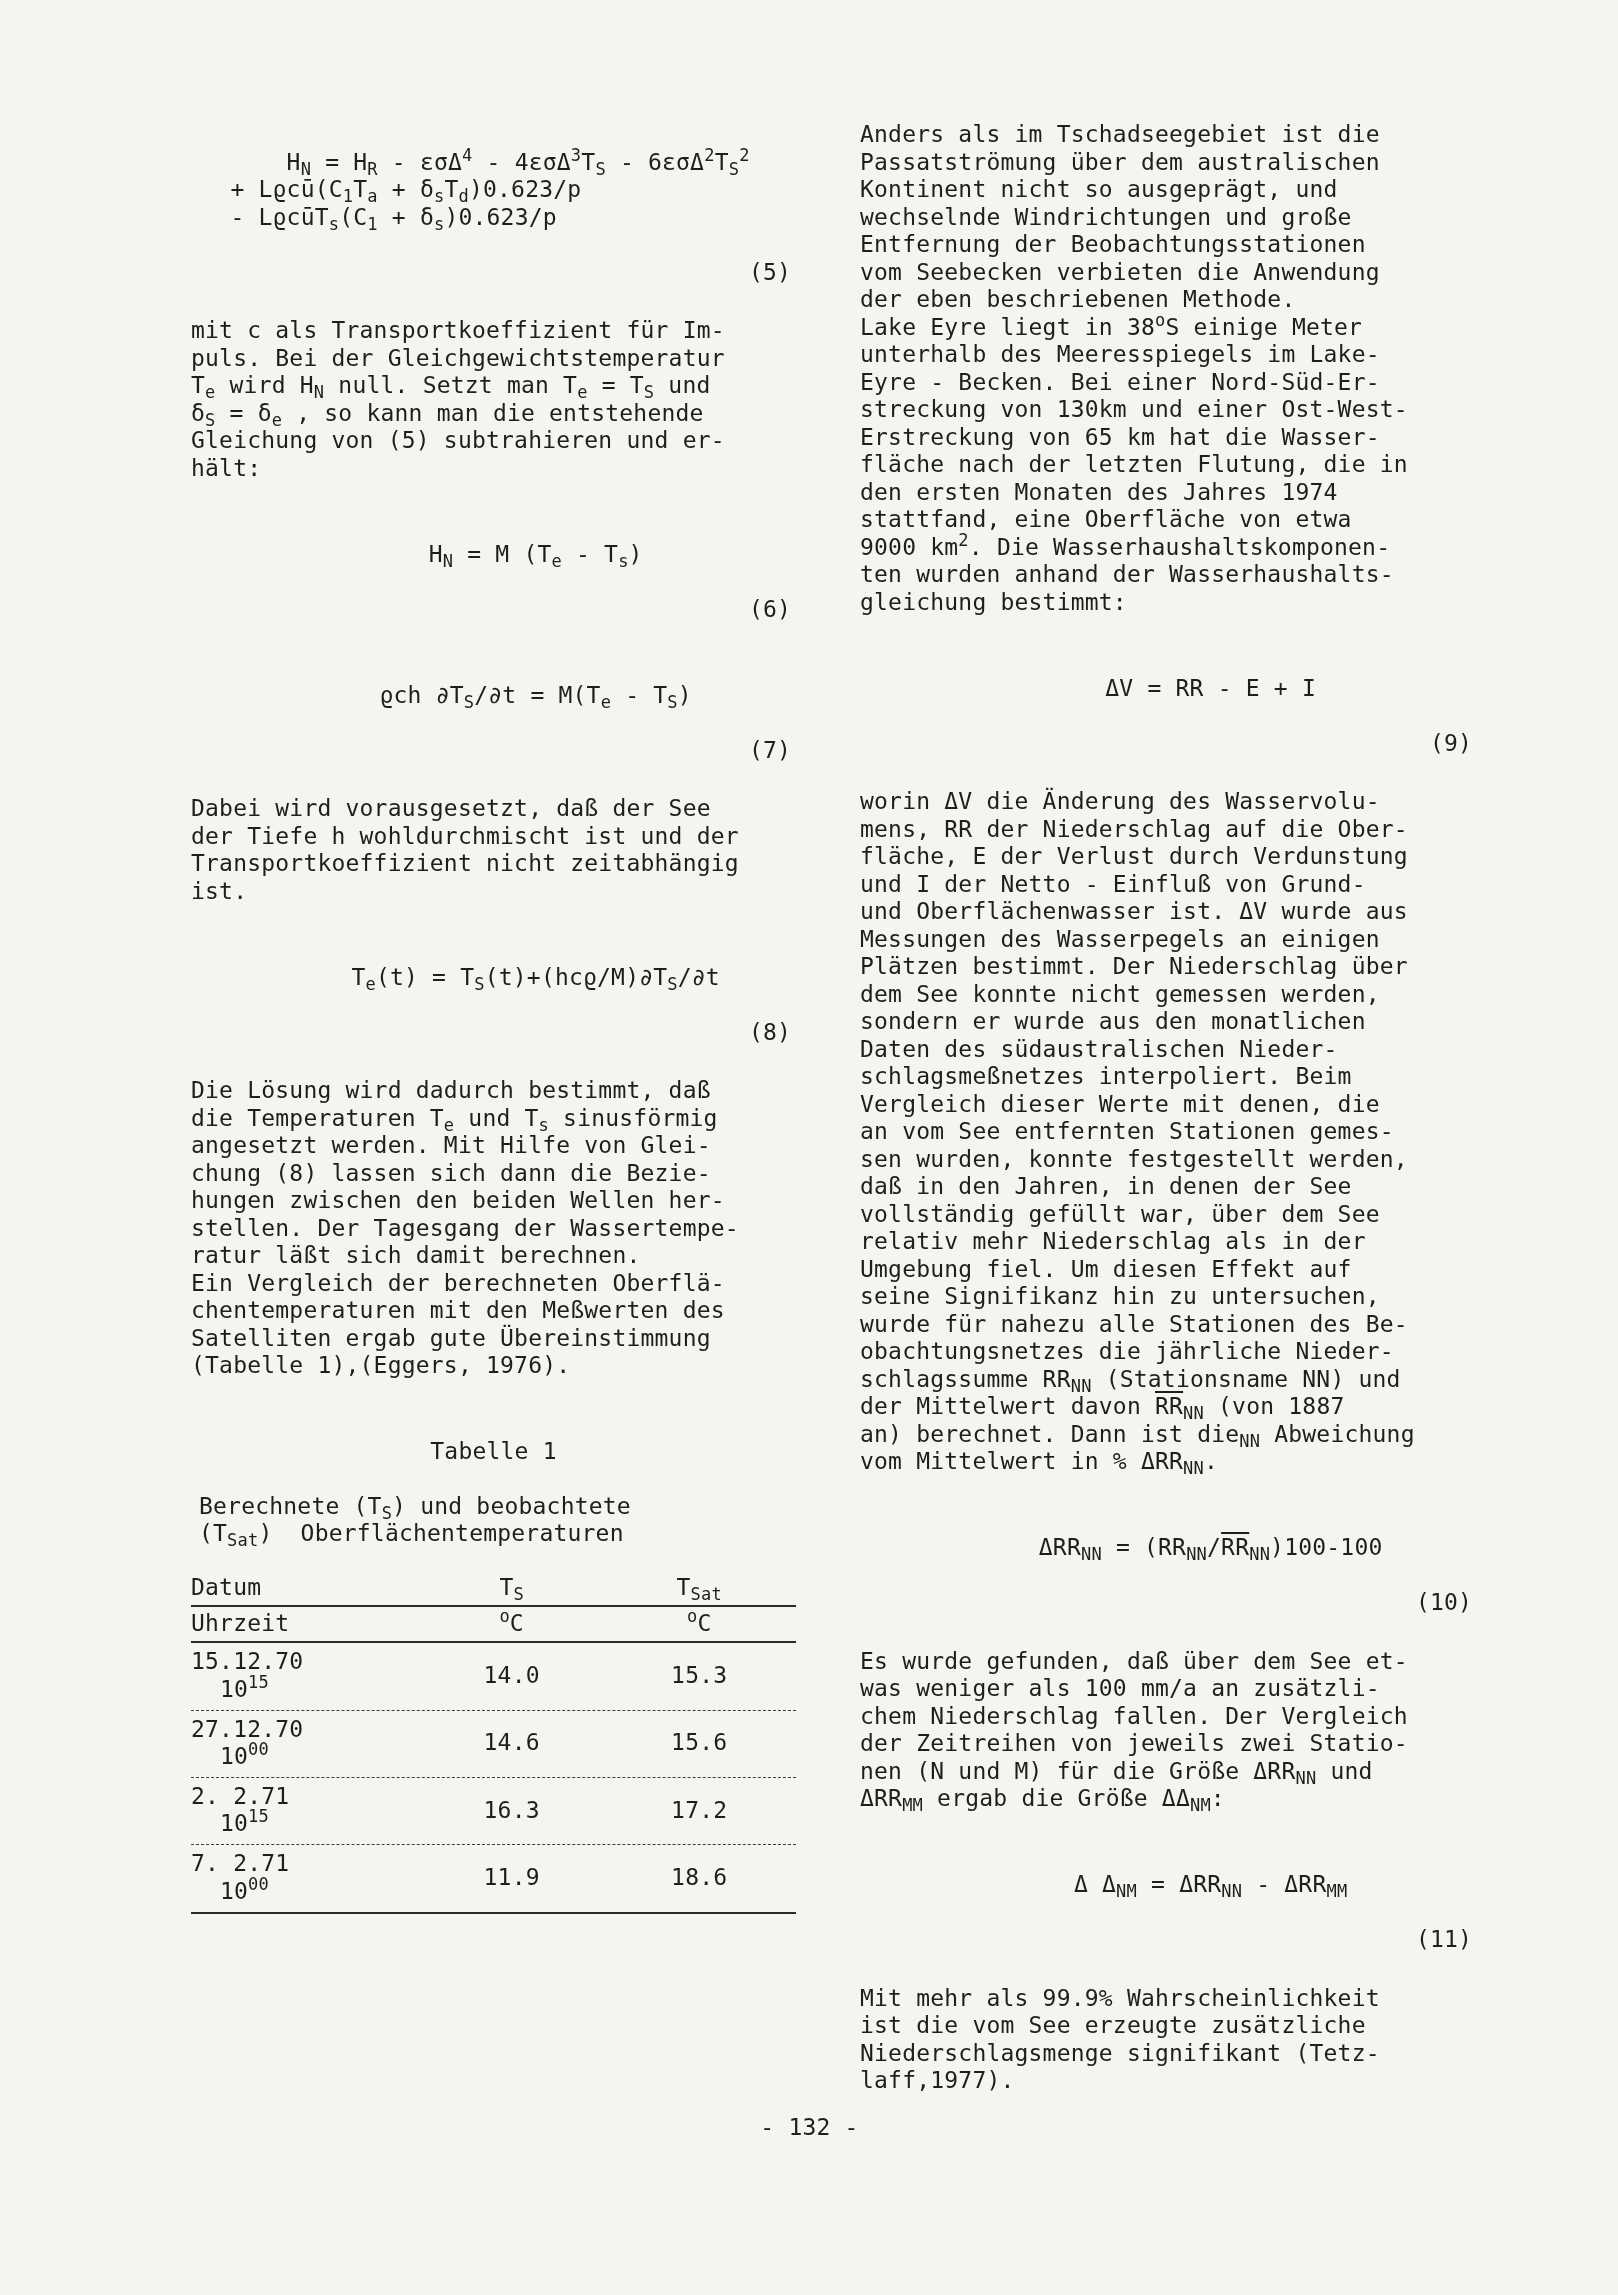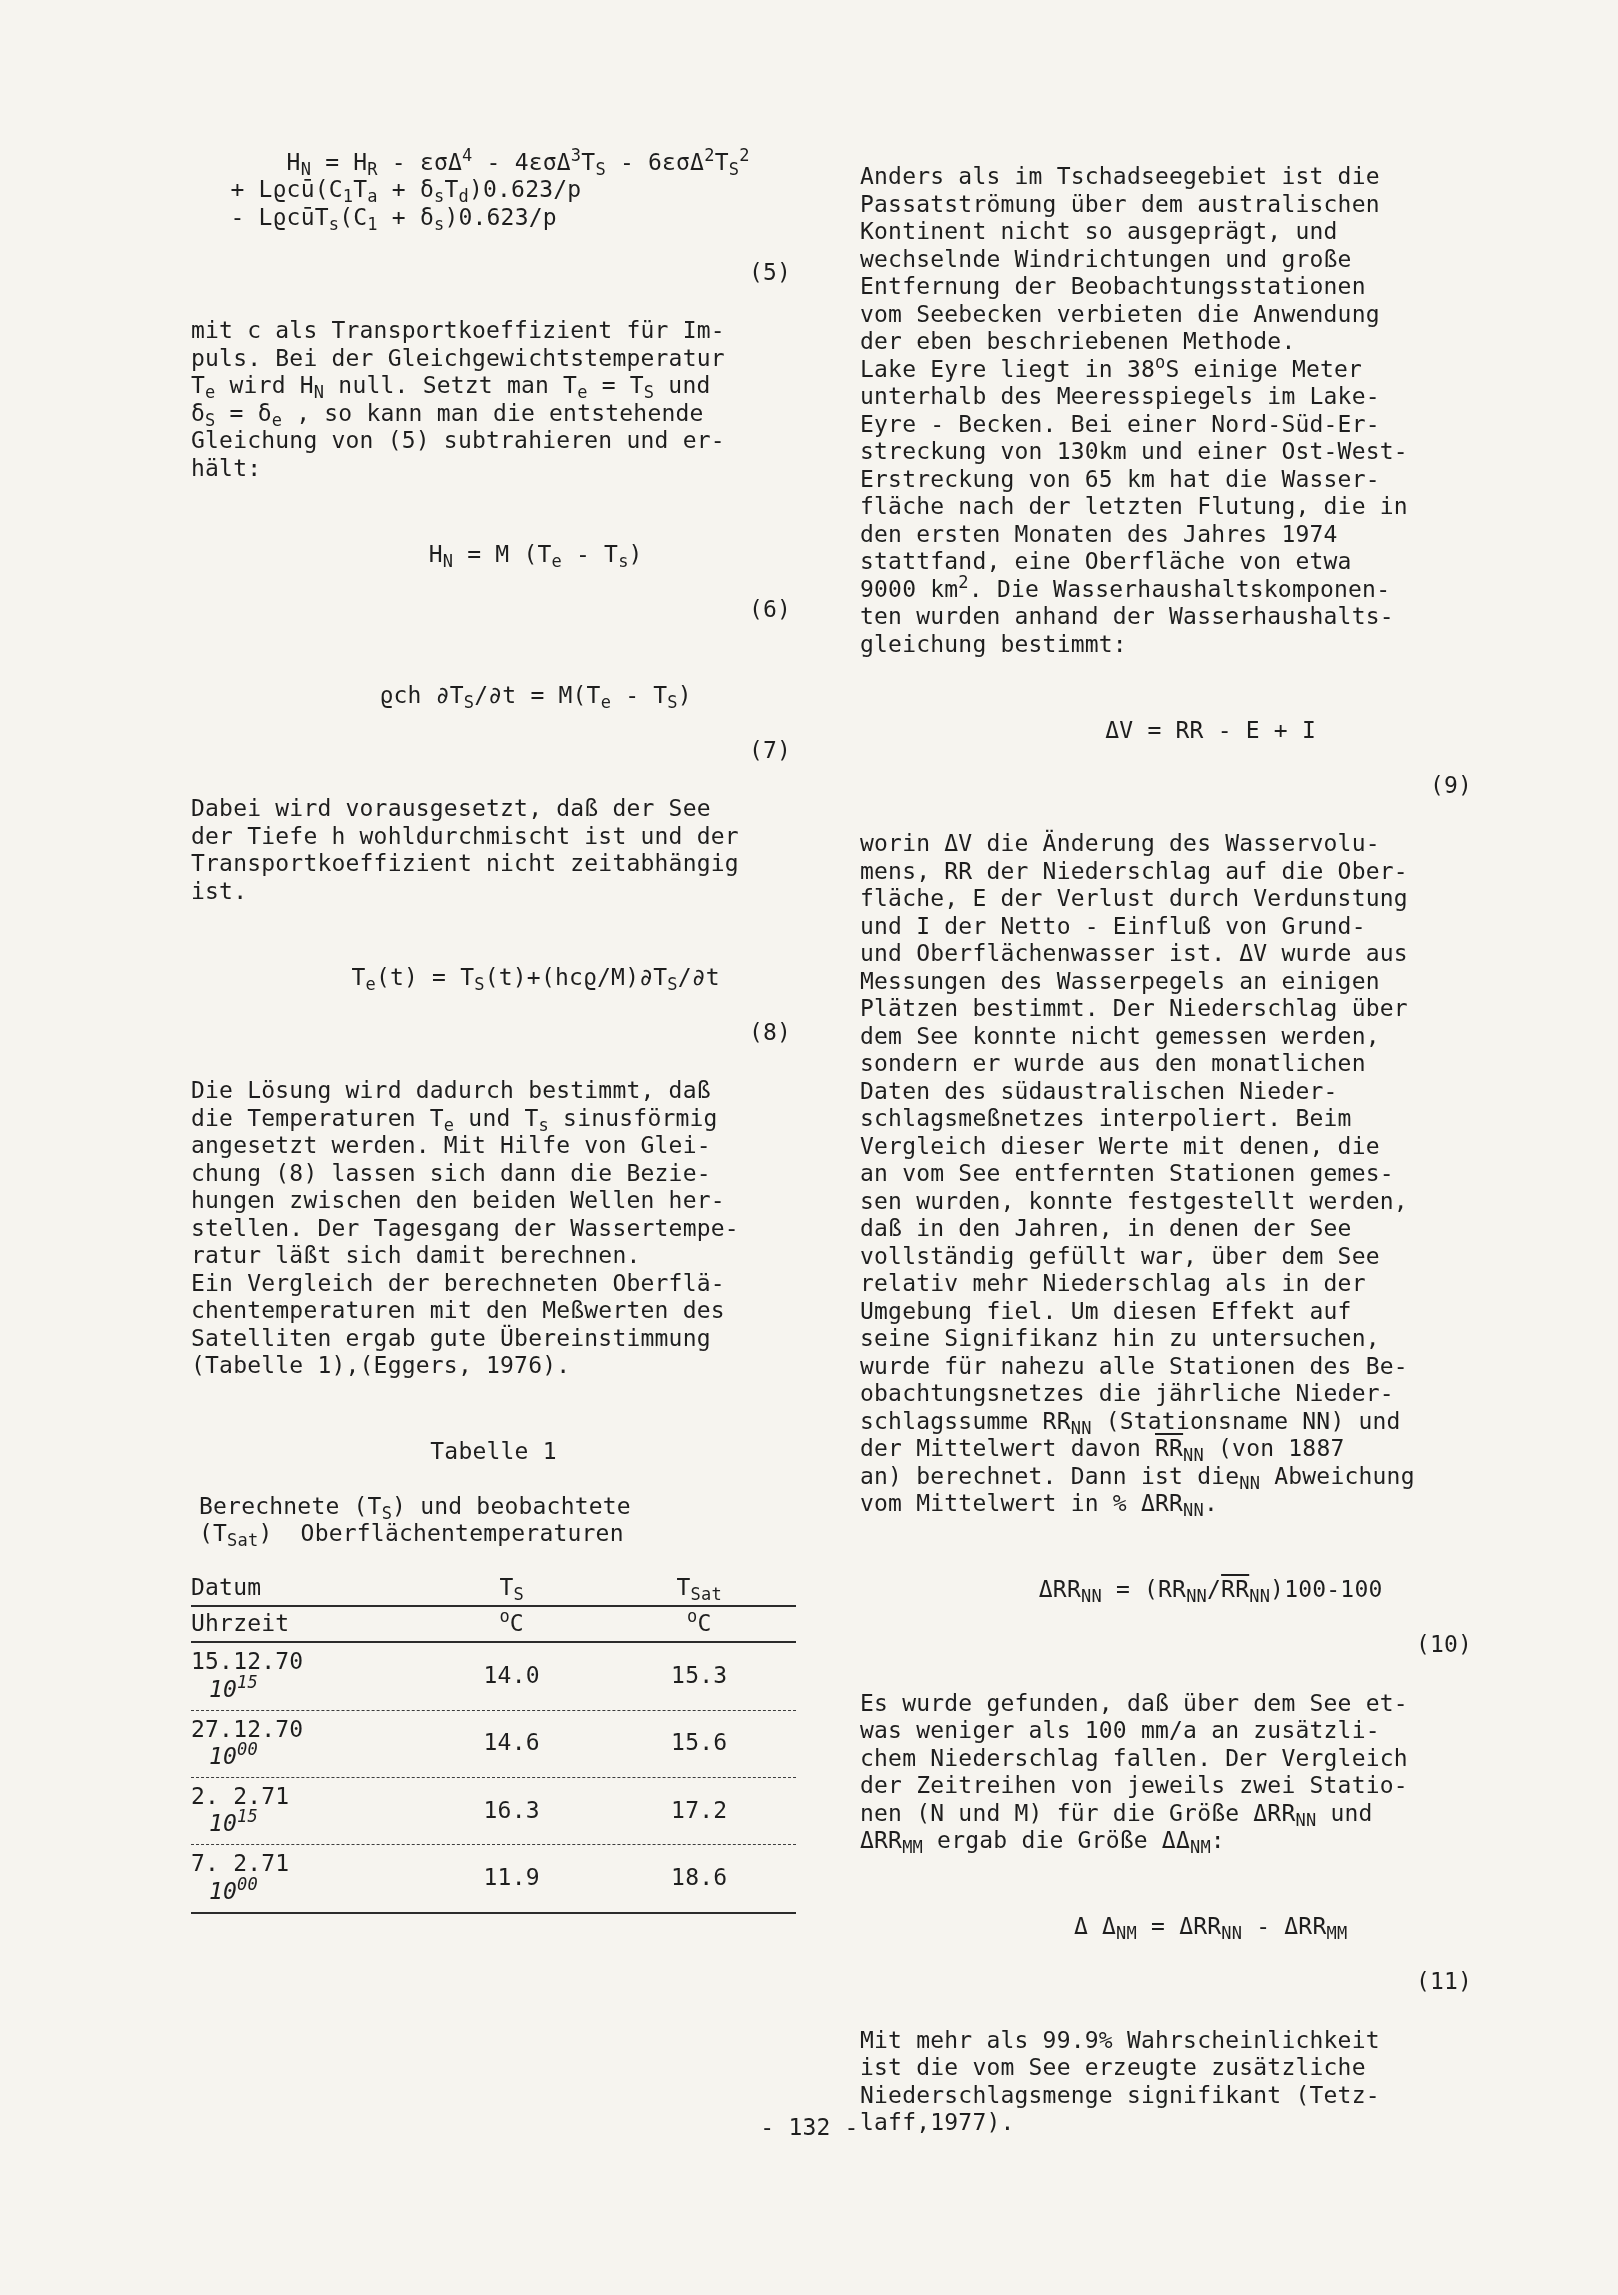--- a/index.html
+++ b/index.html
@@ -10,21 +10,21 @@
     color:#1e1e1e;
   }
   .page {
     position:relative;
     width:1619px; height:2295px;
     font-size:23px; line-height:27.5px;
     letter-spacing:0.2px;
   }
   .col { position:absolute; top:121px; }
   .col-left  { left:191px;  width:605px; }
-  .col-right { left:860px; width:617px;margin-top:42px; }
+  .col-right { left:860px; width:617px; }
 
   .para { margin:0; white-space:pre-wrap; }
 
   .eq { position:relative; white-space:pre-wrap; margin:31px 0; }
   .eq.first { margin-top:0; }
   .eq.center { text-align:center; }
   .eq.indent { padding-left:11.3px; }
   .eq .eq-num { position:absolute; right:4.9px; bottom:0; }
 
   sub { font-size:0.74em; vertical-align:-0.32em; line-height:0; }
@@ -36,21 +36,21 @@
 
   .tbl { width:100%; }
   .t-row, .t-drow {
     display:grid;
     grid-template-columns:38% 30% 32%;
   }
   .t-row  { border-bottom:2.4px solid #2b2b2b; padding:2.4px 0 4px; }
   .t-drow { border-bottom:1.6px dashed #3d3d3d; padding:4.9px 0 6.5px; align-items:center; }
   .t-drow.last { border-bottom:2.4px solid #2b2b2b; }
   .t-c2, .t-c3 { text-align:center; }
-  .t-time { margin-left:18px;font-style:italic; }
+  .t-time { margin-left:29px; }
 
   .footer {
     position:absolute; left:0; top:2114px; width:1619px;
     text-align:center; white-space:pre;
   }
 </style>
 </head>
 <body>
 
 <div class="page">

